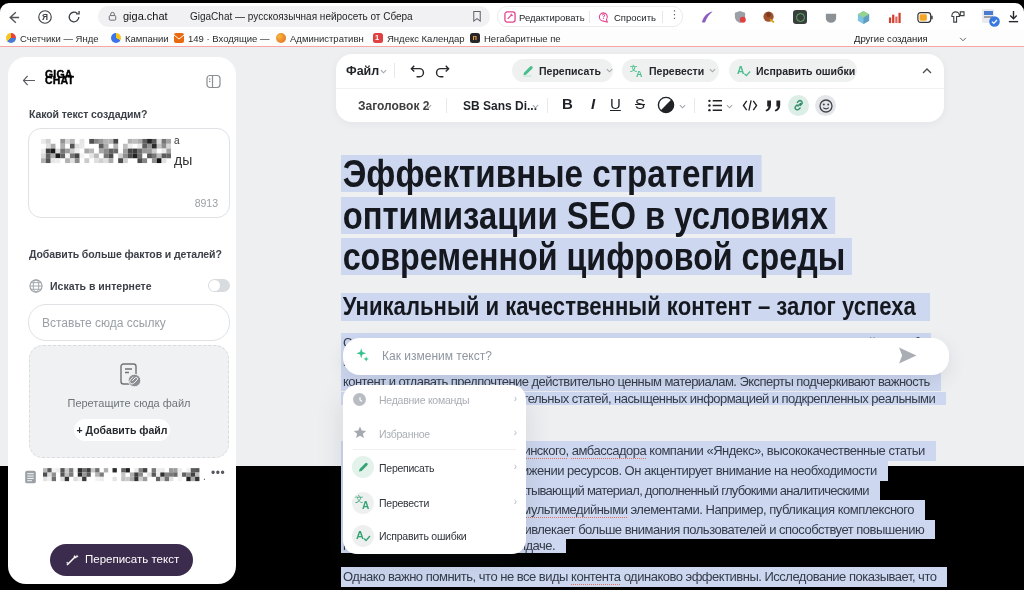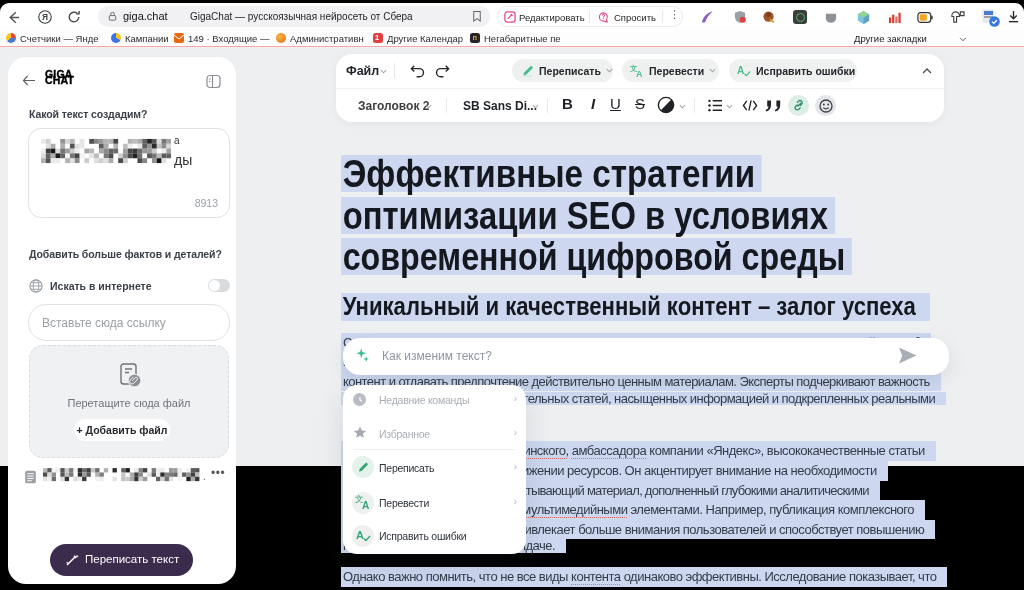--- a/index.html
+++ b/index.html
@@ -137,27 +137,27 @@
         <svg width="10" height="10" viewBox="0 0 10 10">
           <path d="M0 2 L5 6 L10 2" stroke="#fff" stroke-width="1" fill="none"></path>
         </svg>
       </div>
   <span class="bm" style="left:188px;">149 · Входящие —</span>
   <div class="bmi" style="left:276px;border-radius:50%;background:radial-gradient(circle at 35% 35%,#f6b73c,#e2641e);"></div>
   <span class="bm" style="left:290px;">Административн</span>
   <div class="bmi" style="left:373px;background:#e14040;border-radius:2.5px;">
         <span style="position:absolute;left:2px;top:0.5px;color:#fff;font-size:7.5px;font-weight:bold;">1</span>
       </div>
-  <span class="bm" style="left:387px;">Другие Календар</span>
+  <span class="bm" style="left:387px;">Яндекс Календар</span>
   <div class="bmi" style="left:470px;background:#26262a;border-radius:2.5px;">
         <span style="position:absolute;left:2.5px;top:0.5px;color:#f0a03c;font-size:7.5px;font-weight:bold;">п</span>
       </div>
   <span class="bm" style="left:484px;">Негабаритные пе</span>
 
-  <span class="bm" style="left:854px;color:#202124;">Другие закладки</span>
+  <span class="bm" style="left:854px;color:#202124;">Другие создания</span>
   <svg class="abs" style="left:959px;top:8px" width="8" height="5" viewBox="0 0 9 6">
         <path d="M1 1 L4.5 4.5 L8 1" stroke="#5f6368" stroke-width="1.2" fill="none"></path>
       </svg>
  </div>
 </div>
 
 <div id="page">
 
  <div id="sidebar">
   <svg class="abs" style="left:14px;top:18px" width="14" height="11" viewBox="0 0 15 12">

